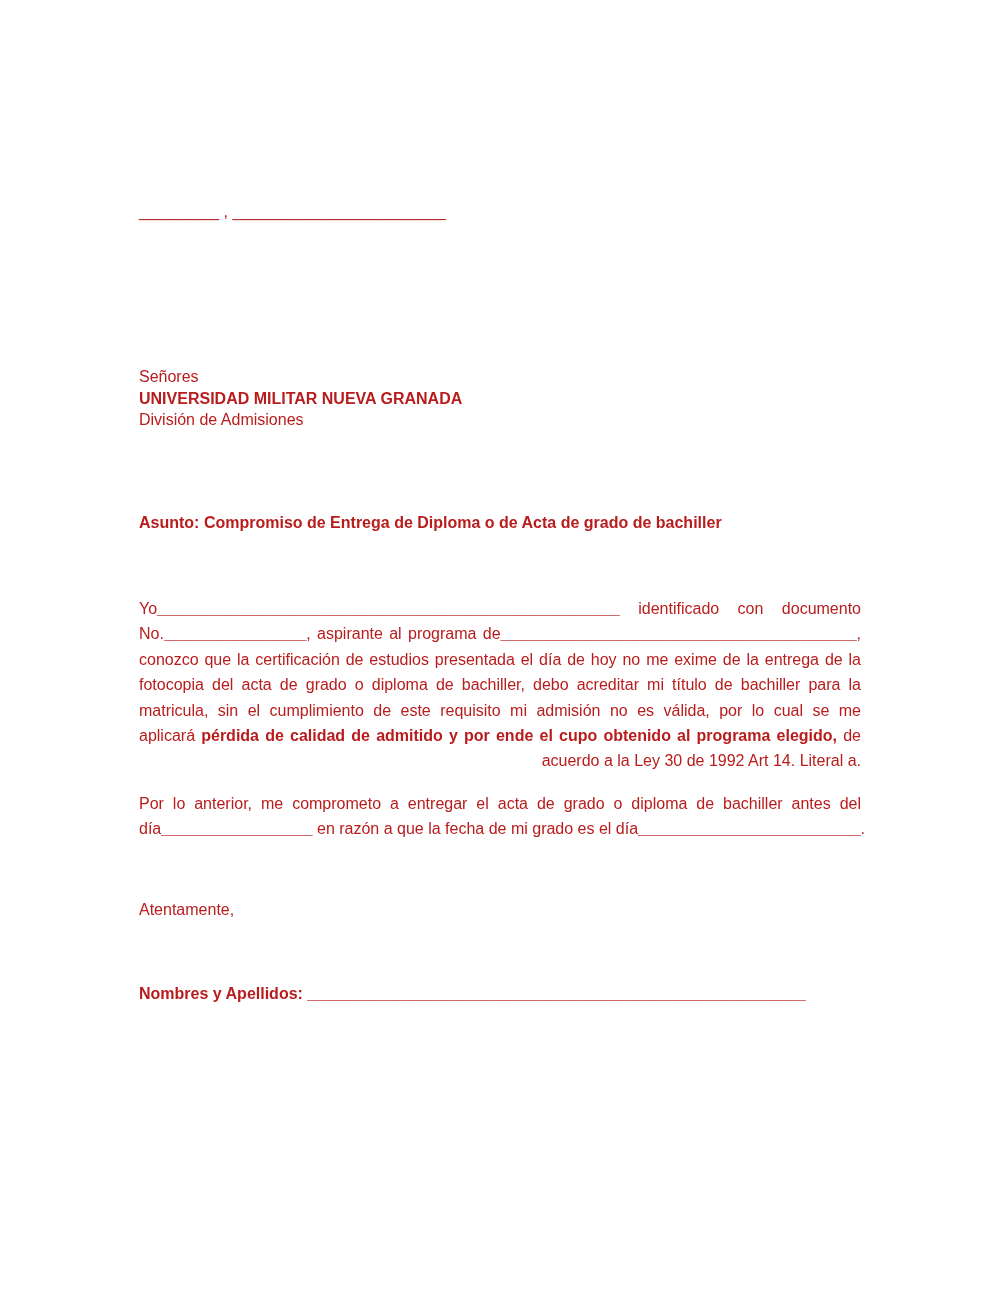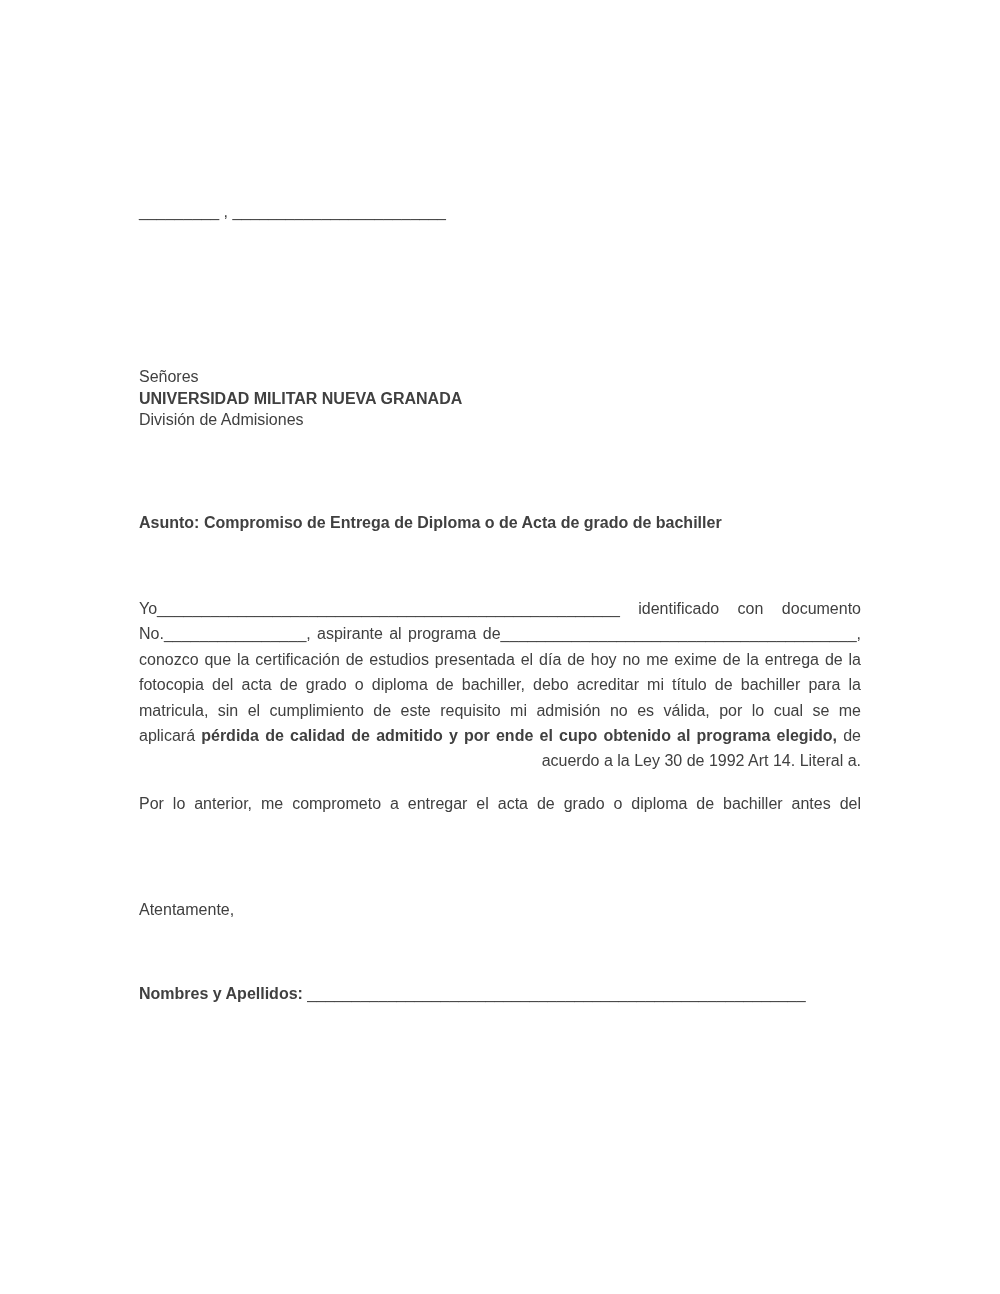--- a/index.html
+++ b/index.html
@@ -5,21 +5,21 @@
   html, body {
     margin: 0; padding: 0;
     width: 1000px; height: 1294px;
     background: #ffffff;
     overflow: hidden;
   }
   .page {
     position: relative;
     width: 1000px; height: 1096px;
     background: #ffffff;
-    color: #404040;
+    color: #b91c1c;
     font-family: "Liberation Sans", "DejaVu Sans", sans-serif;
     font-size: 16px;
   }
   .block {
     position: absolute;
     left: 139px;
     width: 722px;
   }
   .line { line-height: 25.4px; }
   .jline {
@@ -27,21 +27,21 @@
     text-align-last: justify;
     text-justify: inter-word;
   }
   .lastline { text-align: right; white-space: nowrap; }
   .recipient-block { line-height: 21.5px; }
   .bold { font-weight: bold; }
   .subject-block { font-weight: bold; line-height: 22px; }
   .single { line-height: 22px; }
   .sig-row { line-height: 22px; white-space: nowrap; }
   .sig-label { font-weight: bold; }
-  .blank { font-weight: normal; letter-spacing: 0; }
+  .blank { font-weight: bold; letter-spacing: 0; }
 </style>
 </head>
 <body>
 
 <div class="page">
 
   <div class="block single" style="top:201px"><span>_________</span><span> , </span><span>________________________</span></div>
 
   <div class="block recipient-block" style="top:366px">
     <div>Señores</div>
@@ -56,20 +56,21 @@
     <div class="line jline"><span>No.</span><span class="blank">________________</span><span>, aspirante al programa de</span><span class="blank">________________________________________</span><span>,</span></div>
     <div class="line jline">conozco que la certificación de estudios presentada el día de hoy no me exime de la entrega de la</div>
     <div class="line jline">fotocopia del acta de grado o diploma de bachiller, debo acreditar mi título de bachiller para la</div>
     <div class="line jline">matricula, sin el cumplimiento de este requisito mi admisión no es válida, por lo cual se me</div>
     <div class="line jline"><span>aplicará </span><span class="bold">pérdida de calidad de admitido y por ende el cupo obtenido al programa elegido,</span><span> de</span></div>
     <div class="line lastline">acuerdo a la Ley 30 de 1992 Art 14. Literal a.</div>
   </div>
 
   <div class="block" style="top:791px">
     <div class="line jline">Por lo anterior, me comprometo a entregar el acta de grado o diploma de bachiller antes del</div>
+    <div class="line lastline"><span>día</span><span class="blank">_________________</span><span> en razón a que la fecha de mi grado es el día</span><span class="blank">_________________________</span><span>.</span></div>
   </div>
 
   <div class="block single" style="top:899px">Atentamente,</div>
 
   <div class="block sig-row" style="top:983px"><span class="sig-label">Nombres y Apellidos: </span><span class="blank">________________________________________________________</span></div>
 
 
 
 </div>
 

